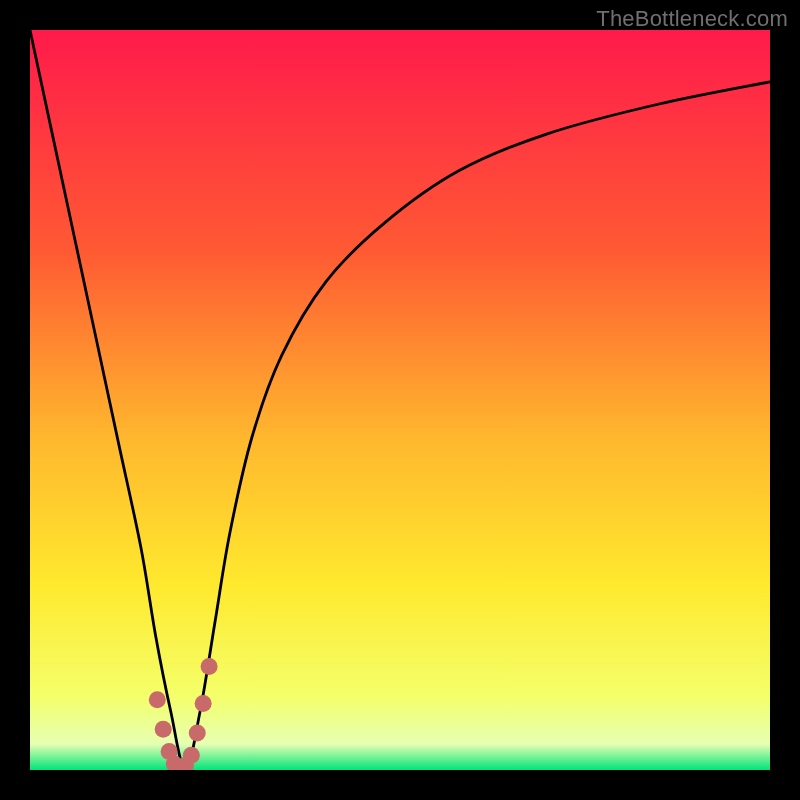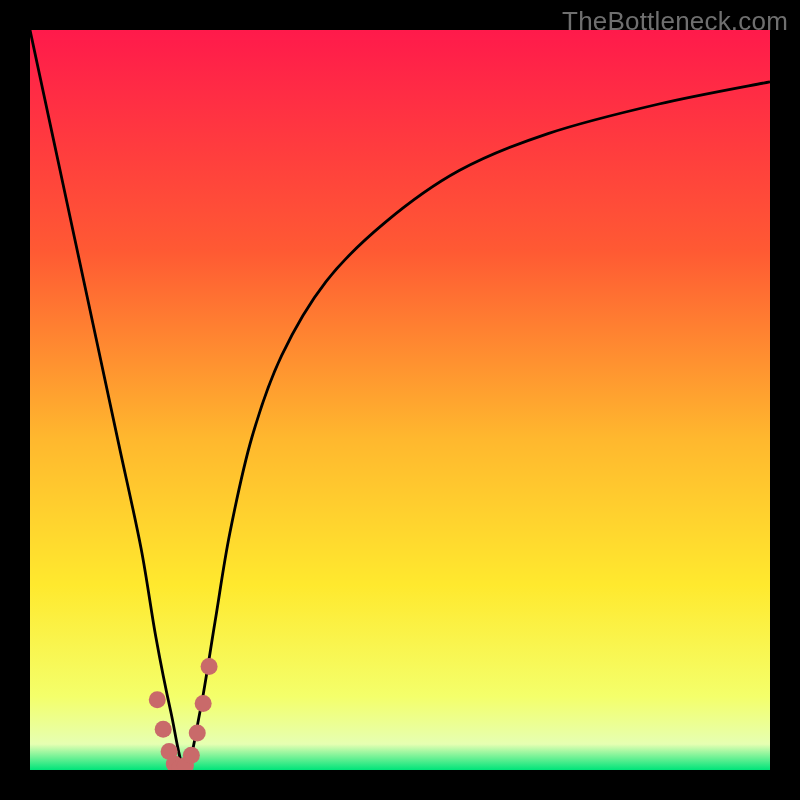--- a/index.html
+++ b/index.html
@@ -23,21 +23,21 @@
     top: 30px;
     width: 740px;
     height: 740px;
     overflow: hidden;
   }
   .watermark {
     position: absolute;
     top: 6px;
     right: 12px;
     color: #6f6f6f;
-    font-size: 26px;
+    font-size: 22px;
     font-weight: 500;
     letter-spacing: 0.2px;
     z-index: 10;
   }
   svg { display: block; }
 </style>
 </head>
 <body>
 
 <div class="frame">

